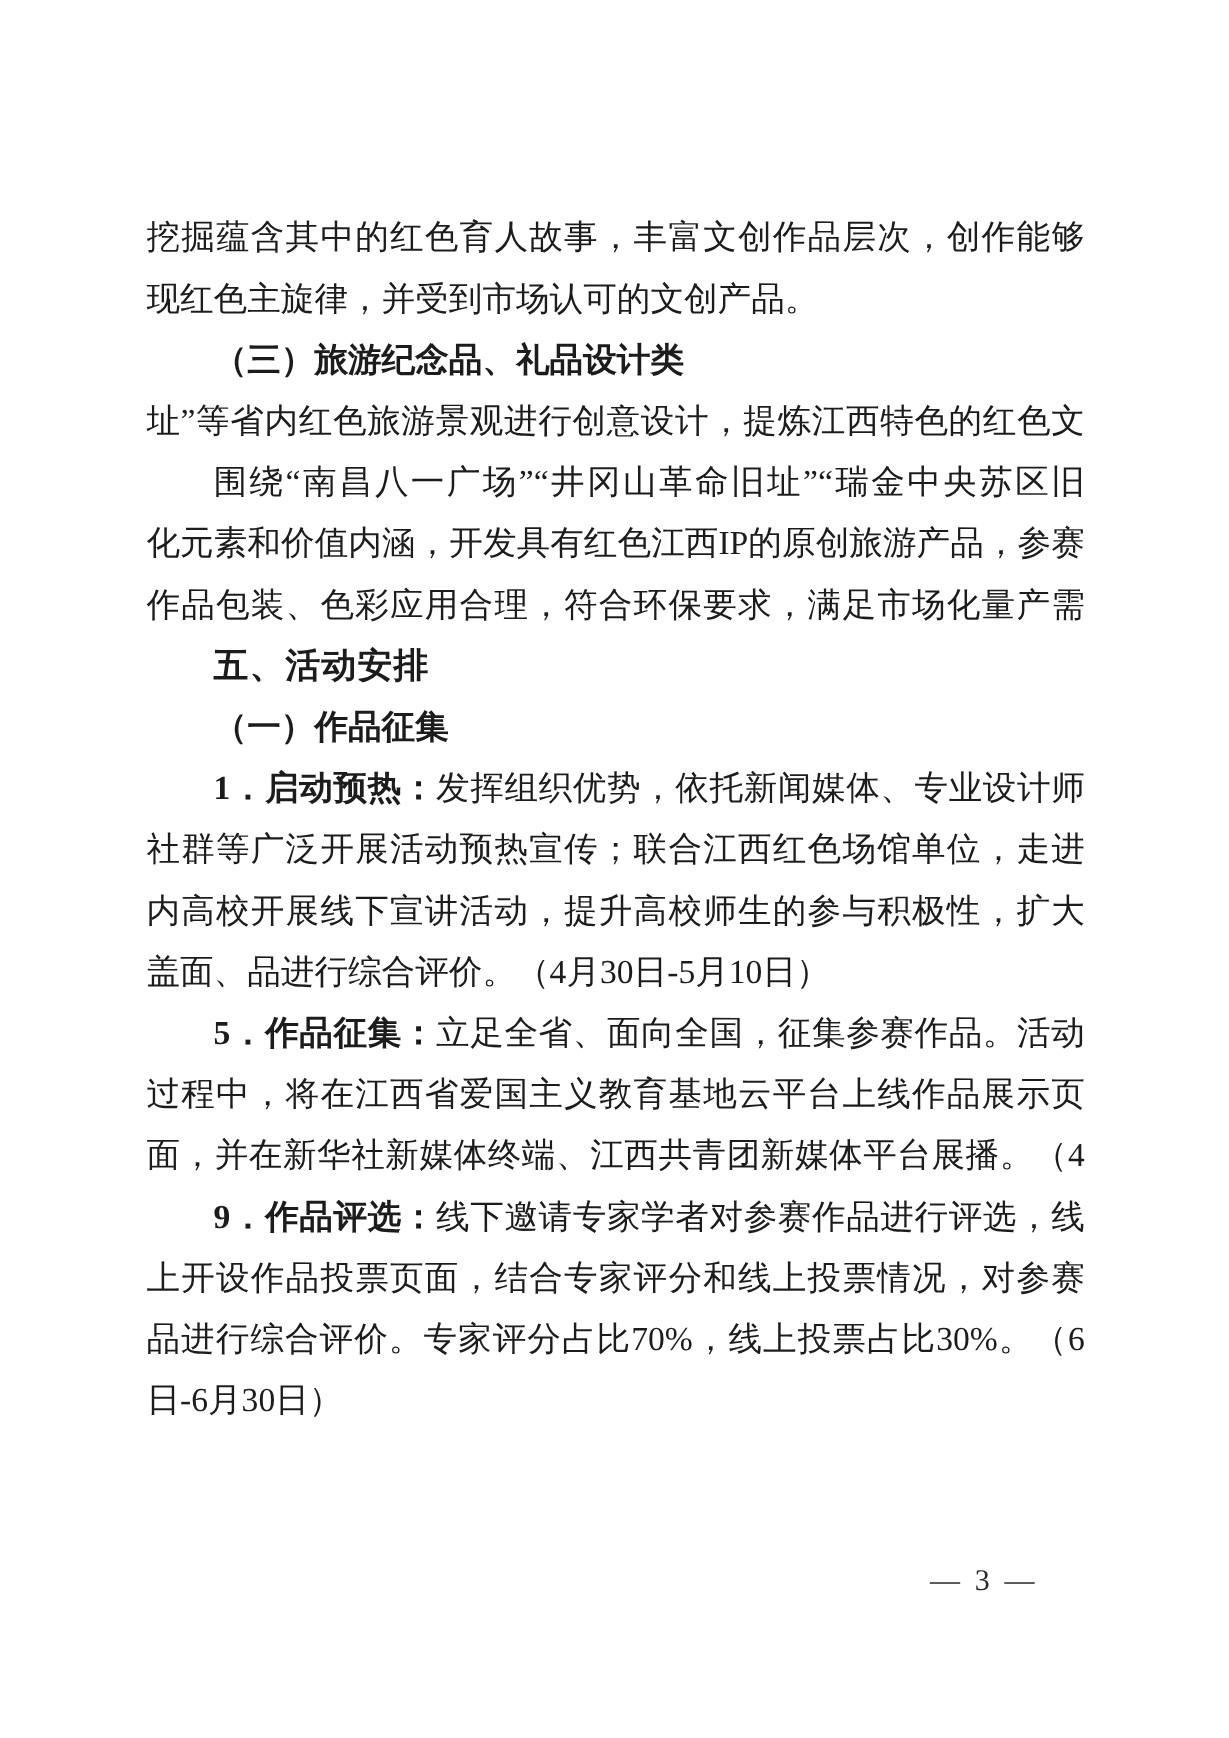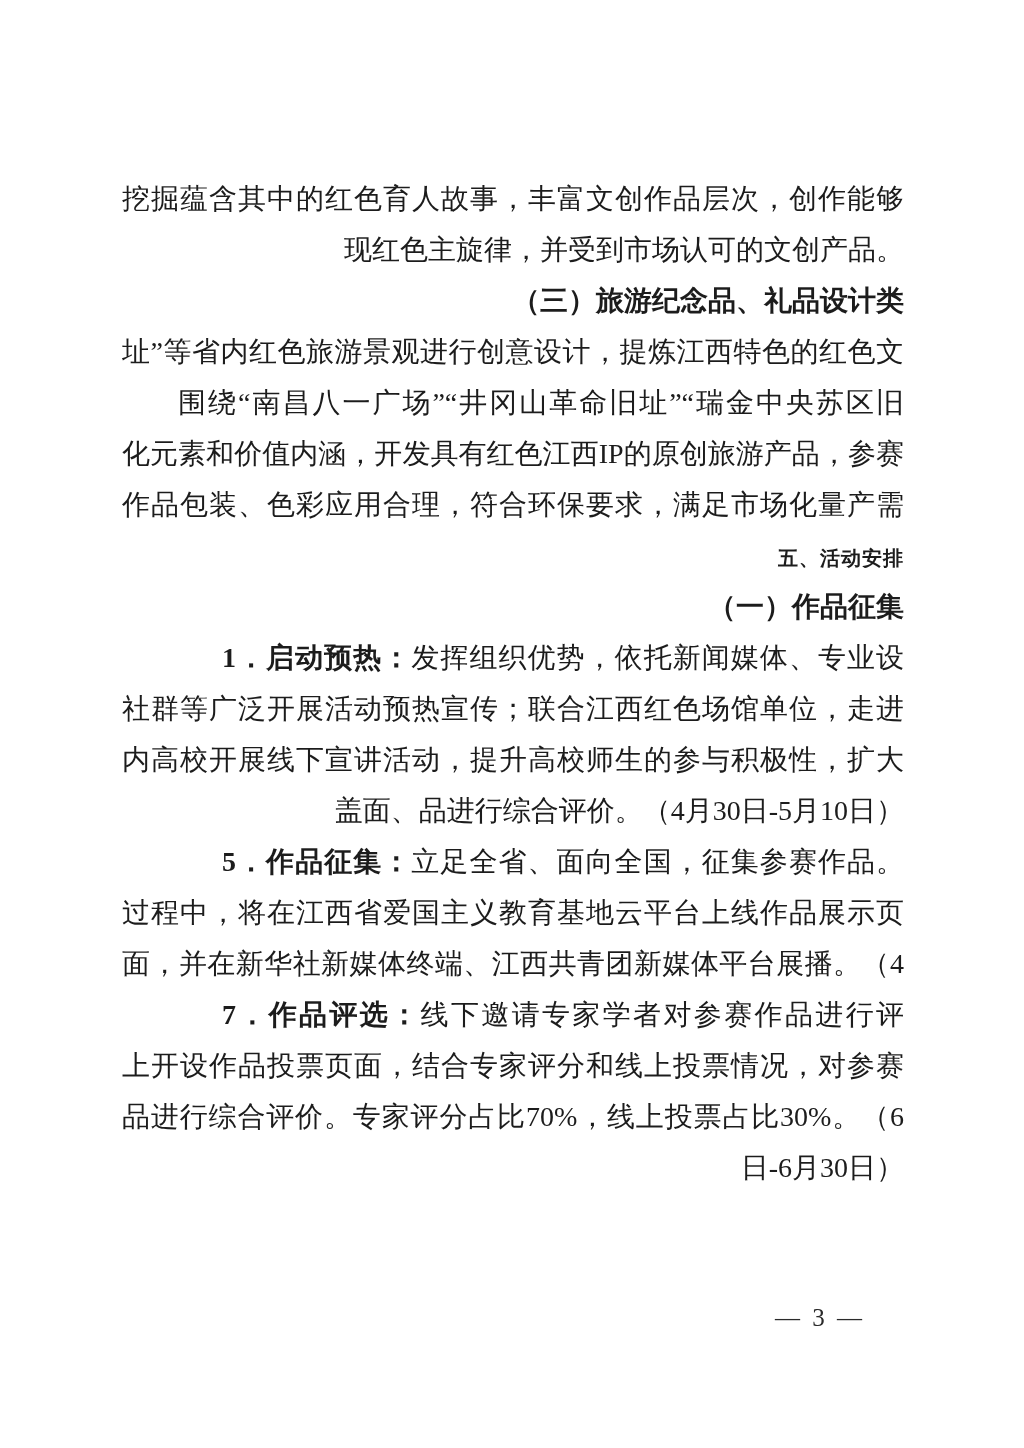--- a/index.html
+++ b/index.html
@@ -19,41 +19,40 @@
   .text-block {
     position: absolute;
     left: 122px;
     top: 173px;
     width: 782px;
   }
   .line {
     height: 51px;
     line-height: 51px;
     font-size: 28px;
-    text-align: right;
+    text-align: left;
     overflow: hidden;
   }
   .line.justify {
     text-align: justify;
     text-align-last: justify;
   }
   .line.indent {
     text-indent: 56px;
   }
   .seg-body {
     font-weight: normal;
   }
   .seg-bold {
     font-weight: bold;
-    margin-left: 44px;
   }
   .seg-hei {
     font-weight: bold;
     font-family: Liberation Serif, serif;
-    font-size: 20px;
+    font-size: 29px;
     letter-spacing: 1px;
   }
   .seg-kai {
     font-weight: bold;
     font-size: 28px;
   }
   .footer-page-number {
     position: absolute;
     top: 1303px;
     right: 159px;
@@ -77,19 +76,19 @@
       <div class="line justify"><span class="seg-body">作品包装、色彩应用合理，符合环保要求，满足市场化量产需求。</span></div>
       <div class="line indent"><span class="seg-hei">五、活动安排</span></div>
       <div class="line indent"><span class="seg-kai">（一）作品征集</span></div>
       <div class="line indent justify"><span class="seg-bold">1．启动预热：</span><span class="seg-body">发挥组织优势，依托新闻媒体、专业设计师</span></div>
       <div class="line justify"><span class="seg-body">社群等广泛开展活动预热宣传；联合江西红色场馆单位，走进省</span></div>
       <div class="line justify"><span class="seg-body">内高校开展线下宣讲活动，提升高校师生的参与积极性，扩大覆</span></div>
       <div class="line"><span class="seg-body">盖面、品进行综合评价。（4月30日-5月10日）</span></div>
       <div class="line indent justify"><span class="seg-bold">5．作品征集：</span><span class="seg-body">立足全省、面向全国，征集参赛作品。活动</span></div>
       <div class="line justify"><span class="seg-body">过程中，将在江西省爱国主义教育基地云平台上线作品展示页</span></div>
       <div class="line justify"><span class="seg-body">面，并在新华社新媒体终端、江西共青团新媒体平台展播。（4</span></div>
-      <div class="line indent justify"><span class="seg-bold">7．作品评选：</span><span class="seg-body">线下邀请专家学者对参赛作品进行评选，线</span></div>
+      <div class="line indent justify"><span class="seg-bold">9．作品评选：</span><span class="seg-body">线下邀请专家学者对参赛作品进行评选，线</span></div>
       <div class="line justify"><span class="seg-body">上开设作品投票页面，结合专家评分和线上投票情况，对参赛作</span></div>
       <div class="line justify"><span class="seg-body">品进行综合评价。专家评分占比70%，线上投票占比30%。（6月10</span></div>
       <div class="line"><span class="seg-body">日-6月30日）</span></div>
     </div>
   <div class="footer-page-number">— 3 —</div>
 </div>
 
 </body></html>

